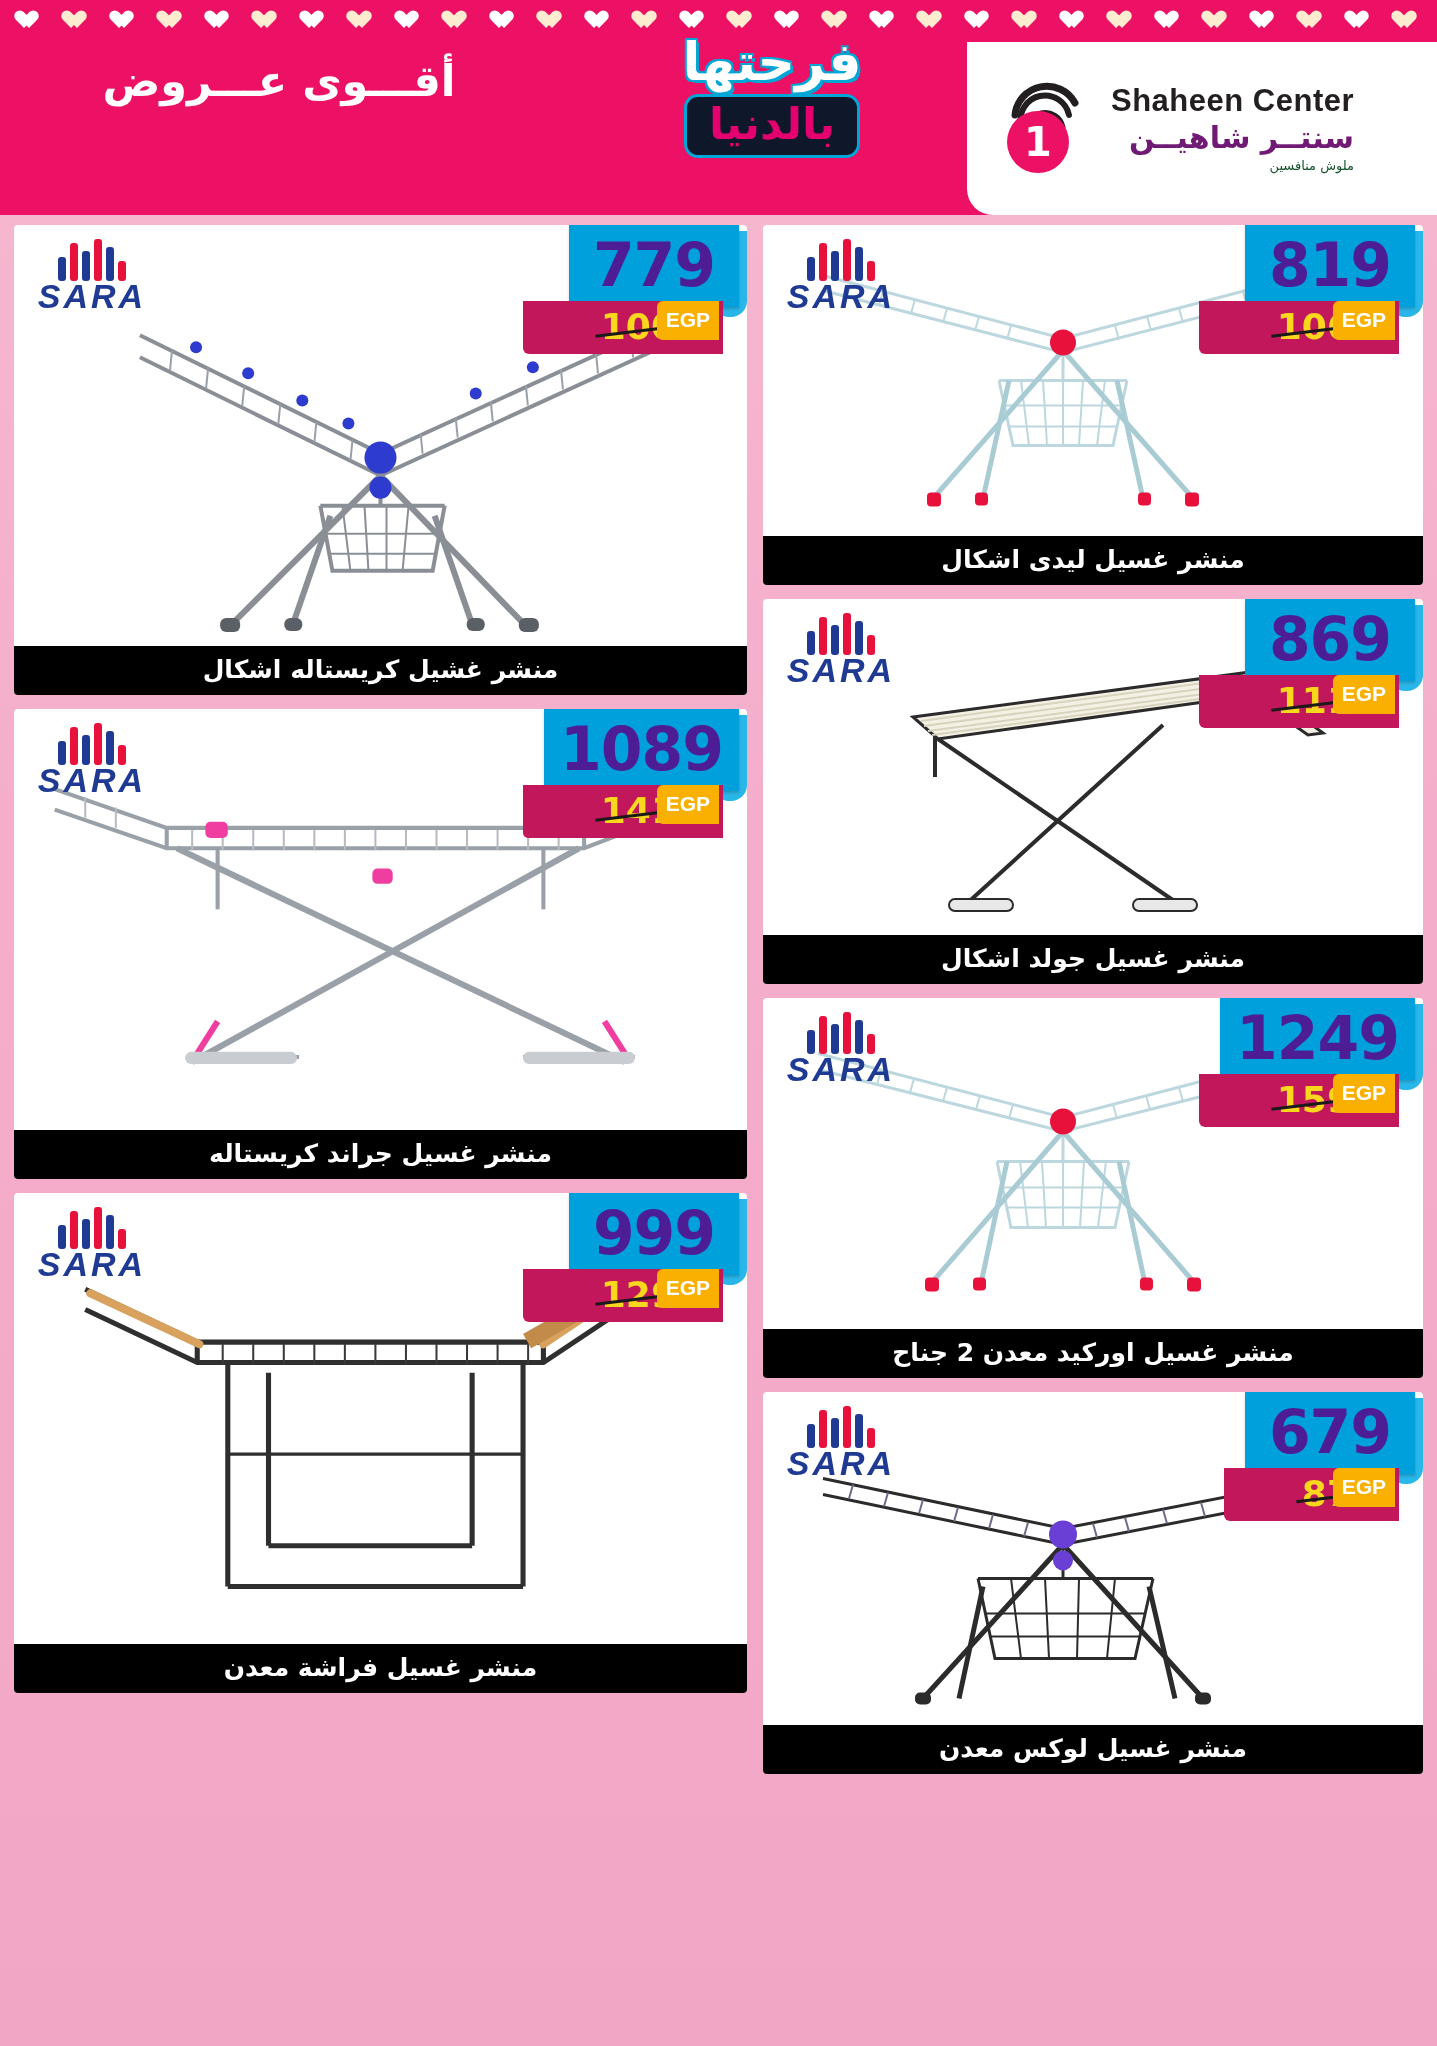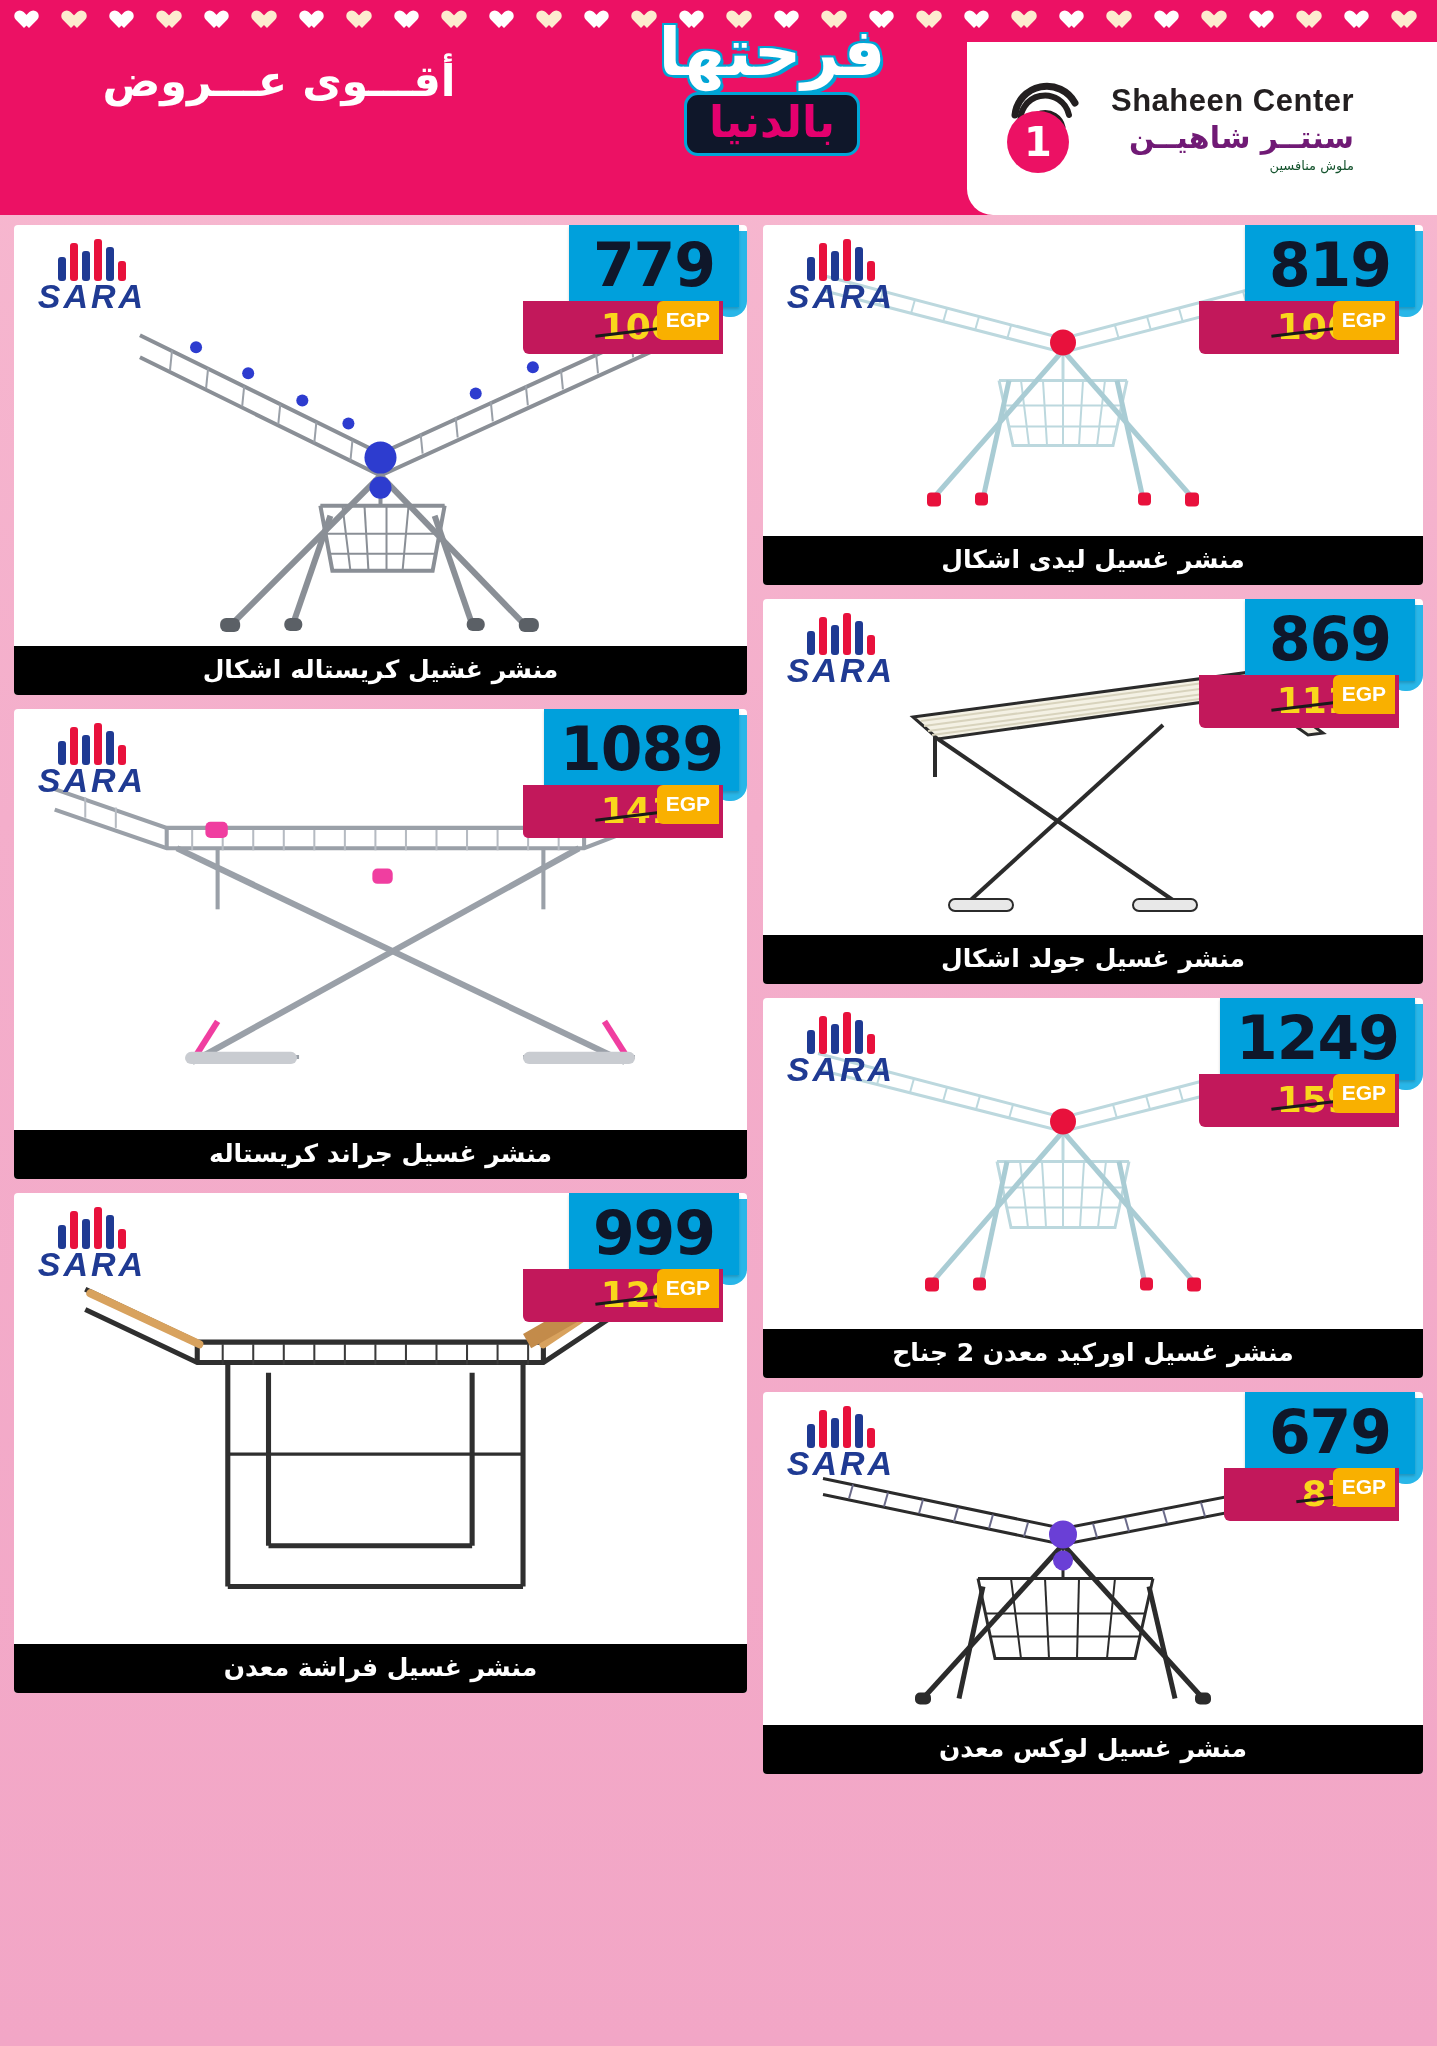--- a/index.html
+++ b/index.html
@@ -99,26 +99,26 @@
   }
 
   .farha {
     position: absolute;
     top: 8px;
     right: 500px;
     width: 330px; height: 200px;
     text-align: center;
   }
   .farha .fr1 {
-    font-size: 66px;
+    font-size: 52px;
     font-weight: bold;
     color: #ffffff;
     text-shadow: 3px 3px 0 #00a6d6, -2px -2px 0 #00a6d6, 2px -2px 0 #00a6d6, -2px 2px 0 #00a6d6;
     line-height: 1;
-    margin-top: 12px;
+    margin-top: 28px;
   }
   .farha .fr2 {
     display: inline-block;
     margin-top: 6px;
     background: #0f172a;
     color: #e4006e;
     border-radius: 14px;
     padding: 4px 22px 8px;
     font-size: 44px;
     font-weight: bold;
@@ -169,21 +169,21 @@
     position: absolute;
     top: 0; right: 0;
     z-index: 5;
     width: 248px;
     height: 122px;
   }
   .tag .blue {
     position: absolute;
     top: 0; right: 8px;
     background: #00a0dc;
-    color: #0f172a;
+    color: #4c1d95;
     font-size: 60px;
     font-weight: bold;
     line-height: 1;
     padding: 10px 16px 12px 16px;
     border-radius: 0 0 0 4px;
     font-family: "DejaVu Sans", sans-serif;
     letter-spacing: -1px;
     min-width: 170px;
     text-align: center;
     box-shadow: 0 2px 3px rgba(0,0,0,.18);

